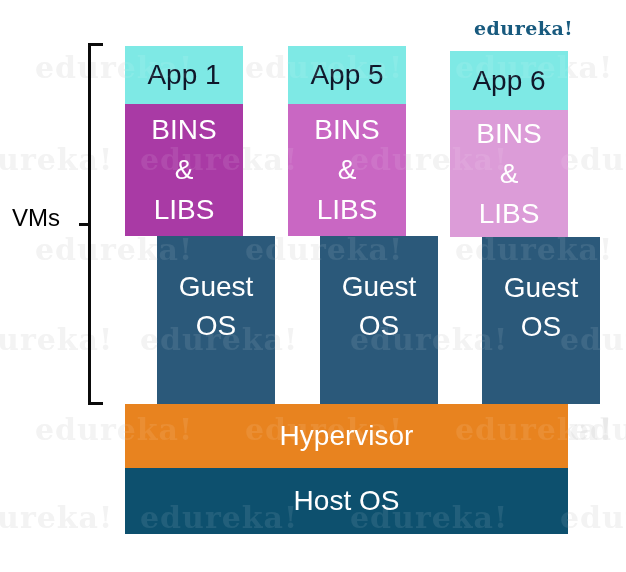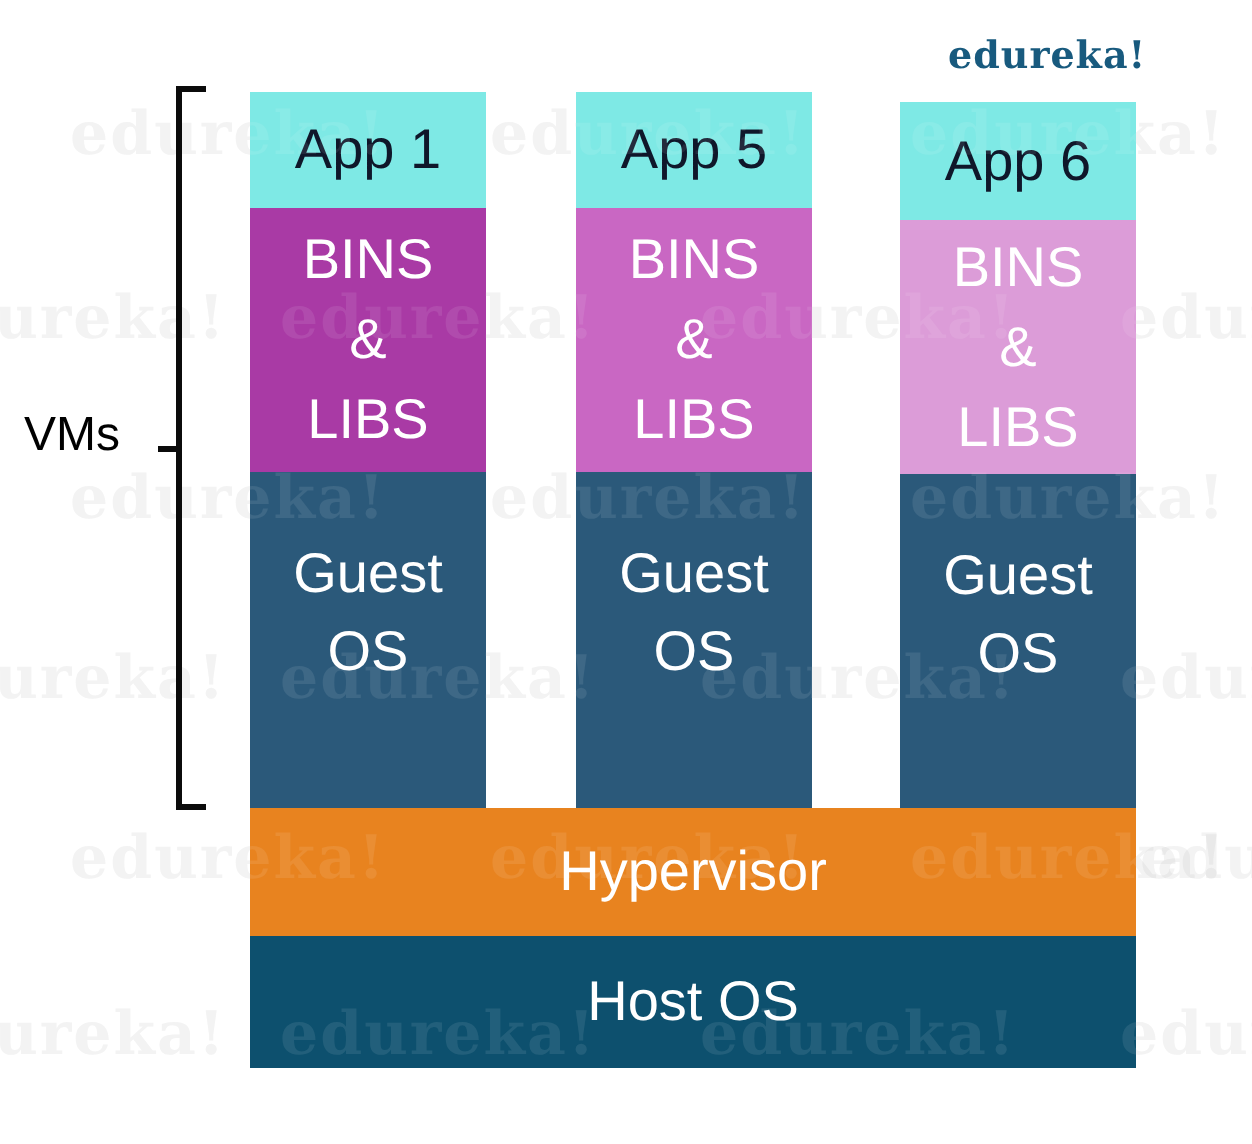--- a/index.html
+++ b/index.html
@@ -24,21 +24,21 @@
   .col-3{left:450px;}
   .block{
     position:absolute;left:0;width:100%;
     display:flex;flex-direction:column;align-items:center;justify-content:center;
     text-align:center;
   }
   .app{top:46px;height:58px;font-size:28px;color:#0f172a;}
   .col-3 .app{top:51px;height:59px;}
   .bins{top:104px;height:132px;color:#ffffff;font-size:28px;line-height:40px;}
   .col-3 .bins{top:110px;height:127px;}
-  .guest{top:236px;height:168px;color:#ffffff;font-size:28px;line-height:39px;padding-bottom:28px;box-sizing:border-box;}
+  .guest{top:236px;height:168px;color:#ffffff;font-size:28px;line-height:39px;padding-bottom:28px;box-sizing:border-box;margin-left:32px;}
   .col-3 .guest{top:237px;height:167px;}
   
   .base-layer{
     position:absolute;left:125px;width:443px;z-index:1;
     display:flex;align-items:center;justify-content:center;
     color:#ffffff;font-size:28px;
   }
   #layer-hypervisor{top:404px;height:64px;}
   #layer-host{top:468px;height:66px;}
   

